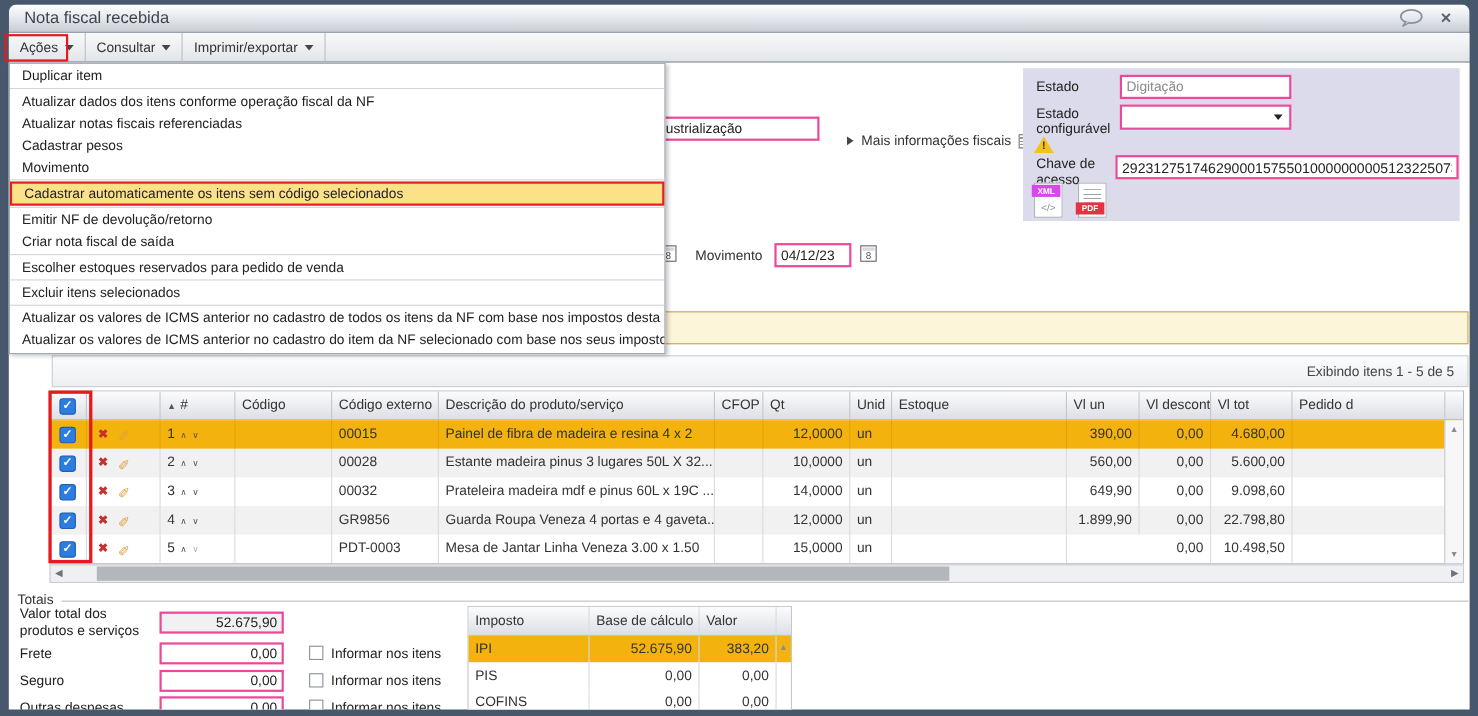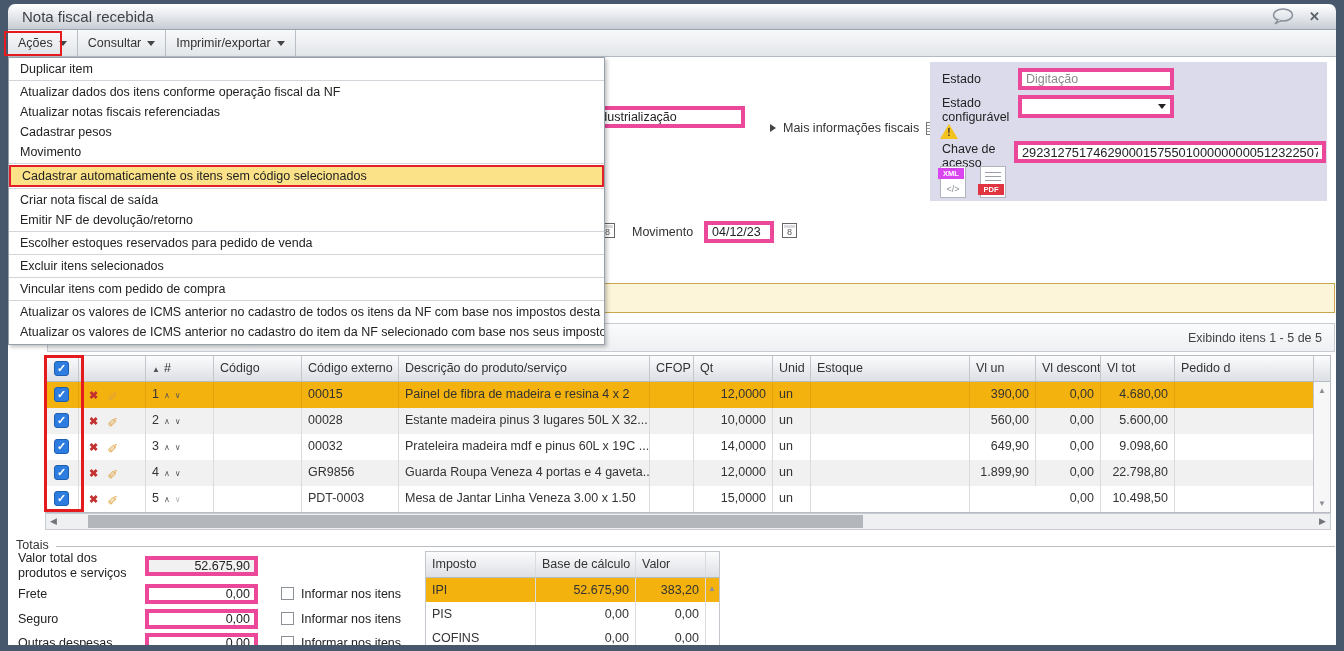--- a/index.html
+++ b/index.html
@@ -25,21 +25,21 @@
   .content { position:absolute; left:8px; top:57px; right:8px; bottom:6px; background:#fff; overflow:hidden; }
 
   
   .dropdown { position:absolute; left:0; top:0; width:597px; background:#fff;
     border:1px solid #98a0ab; box-shadow:2px 2px 4px rgba(0,0,0,.25); z-index:50; padding:1px 0 2px 0; }
   .menu-group.sep { border-top:1px solid #d2d5da; margin-top:1px; padding-top:1px; }
   .menu-item { height:20px; line-height:20px; padding-left:11px; color:#222; white-space:nowrap; overflow:hidden; }
   .menu-item.hl { background:#fbe289; border:2px solid #e3202a; height:22px; line-height:18px; }
 
   
-  .inp { border:4px solid #ec4899; background:#fff; height:22px; font-family:"Liberation Sans",sans-serif;
+  .inp { border:2px solid #ec4899; background:#fff; height:22px; font-family:"Liberation Sans",sans-serif;
     font-size:12.5px; color:#222; padding:0 4px; }
   .inp.gray { color:#8a8a8a; }
   .inp.ro { background:#f1f1f1; }
   .inp.num { text-align:right; }
 
   
   .fiscal-panel { position:absolute; left:922px; top:5px; width:397px; height:139px; background:#dbdbeb; z-index:1; }
   .fp-label { position:absolute; color:#222; line-height:14px; }
 
   .warn-icon { position:absolute; width:18px; height:15px; }
@@ -382,29 +382,26 @@
     <div class="menu-group sep">
       <div class="menu-item">Atualizar dados dos itens conforme operação fiscal da NF</div>
       <div class="menu-item">Atualizar notas fiscais referenciadas</div>
       <div class="menu-item">Cadastrar pesos</div>
       <div class="menu-item">Movimento</div>
     </div>
     <div class="menu-group sep">
       <div class="menu-item hl">Cadastrar automaticamente os itens sem código selecionados</div>
     </div>
     <div class="menu-group sep">
+      <div class="menu-item">Emitir NF de devolução/retorno</div>
       <div class="menu-item">Criar nota fiscal de saída</div>
-      <div class="menu-item">Emitir NF de devolução/retorno</div>
     </div>
     <div class="menu-group sep">
       <div class="menu-item">Escolher estoques reservados para pedido de venda</div>
     </div>
     <div class="menu-group sep">
       <div class="menu-item">Excluir itens selecionados</div>
-    </div>
-    <div class="menu-group sep">
-      <div class="menu-item">Vincular itens com pedido de compra</div>
     </div>
     <div class="menu-group sep">
       <div class="menu-item">Atualizar os valores de ICMS anterior no cadastro de todos os itens da NF com base nos impostos desta NF</div>
       <div class="menu-item">Atualizar os valores de ICMS anterior no cadastro do item da NF selecionado com base nos seus impostos</div>
     </div>
   </div>
 
 </body></html>

